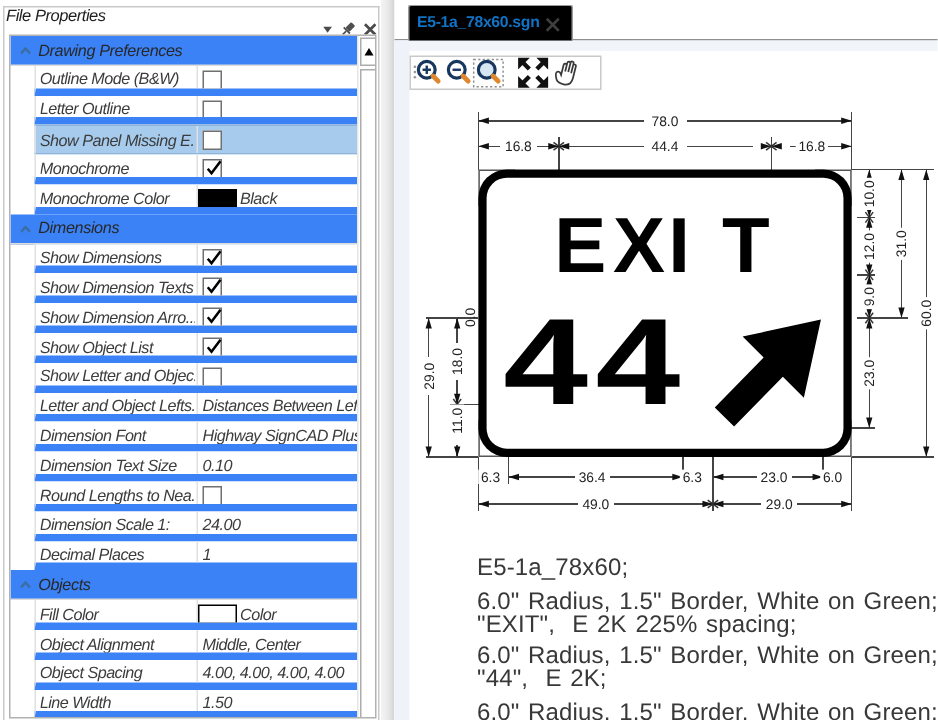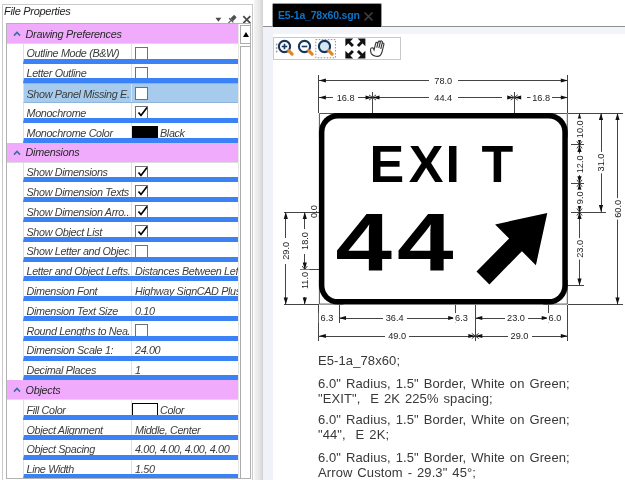--- a/index.html
+++ b/index.html
@@ -2,21 +2,21 @@
 <html><head><meta charset="utf-8"><style>
 * { margin:0; padding:0; box-sizing:border-box; }
 html,body { width:625px; height:480px; overflow:hidden; background:#fff;
   font-family:"Liberation Sans", sans-serif; -webkit-font-smoothing:antialiased; }
 #lpanel { position:absolute; left:2px; top:4px; width:251px; height:476px;
   border:1px solid #c9c9c9; border-bottom:none; background:#fff;font-style:italic; }
 #ltitle { position:absolute; left:1px; top:-0.5px; font-size:11px; letter-spacing:-0.3px; color:#1e1e1e; }
 #lticons { position:absolute; right:1px; top:8px; }
 #pgrid { position:absolute; left:3px; top:18px; width:245px; height:456px;
   border:1px solid #b2b2b2; background:#fff; overflow:hidden; }
-.hrow { position:absolute; left:0; width:231px; height:19.8px; background:#f0abfc;
+.hrow { position:absolute; left:0; width:231px; height:19.8px; background:#3b82f6;
   border-bottom:1px solid #dcdcdc;padding-left:40px; }
 .carat { position:absolute; left:6px; top:7px; }
 .hlab { position:absolute; left:18.5px; top:3.5px; font-size:10.8px; letter-spacing:-0.25px; color:#282828; }
 .row { position:absolute; left:15.5px; width:215.5px; height:19.8px; background:#fff; overflow:hidden;
   border-bottom:5px solid #3b82f6; border-left:1px solid #e0e0e0; }
 .rowsel { background:#a6cbec; border-top:1px solid #8fb4d9; border-bottom:1px solid #8fb4d9 !important; }
 .lab { position:absolute; left:3px; top:3.5px; font-size:10.8px; letter-spacing:-0.35px; color:#3c3c3c; white-space:nowrap; }
 .row .lab { width:103px; overflow:hidden; }
 .val { position:absolute; left:111.5px; top:3.5px; font-size:10.8px; letter-spacing:-0.35px; color:#3c3c3c; white-space:nowrap; }
 .chk { position:absolute; left:111.5px; top:3px; width:13px; height:13px; border:1px solid #707070; background:#fff; }
@@ -34,21 +34,21 @@
 #bluestrip { position:absolute; left:0; top:27px; width:10px; height:453px; background:#eff3f9; }
 #tab { position:absolute; left:9px; top:3px; width:110px; height:24px; background:#000000;
   border:1px solid #9a9a9a; border-bottom:none; border-radius:2px 2px 0 0; z-index:5; }
 #tab span { position:absolute; left:5px; top:5px; font-size:10.5px; font-weight:bold; color:#1173c5; letter-spacing:-0.2px; }
 #tabx { position:absolute; right:7px; top:7px; }
 #toolbar { position:absolute; left:10px; top:37px; width:128px; height:23px; background:#fff;
   border:1px solid #c9c9c9; }
 #draw { position:absolute; }
 .sgn { font-family:"Liberation Sans",sans-serif; font-weight:bold; fill:#000; text-anchor:middle; }
 .dim { font-family:"Liberation Sans",sans-serif; font-size:9.2px; fill:#222; }
-.note { position:absolute; left:318px; font-size:13px; color:#383838; word-spacing:1.2px; letter-spacing:0.1px; white-space:pre; }
+.note { position:absolute; left:318px; font-size:16px; color:#383838; word-spacing:1.2px; letter-spacing:0.1px; white-space:pre;margin-top:17px; }
 </style></head>
 <body>
 <div id="lpanel">
   <div id="ltitle">File Properties</div>
   <svg id="lticons" width="42" height="12" viewBox="0 0 42 12">
     <polygon points="6.5,4.8 12.3,4.8 9.4,8.8" fill="#4a4a4a"></polygon>
     <g transform="rotate(45 23 6.5)">
         <rect x="21.1" y="1.6" width="3.8" height="5.4" rx="0.7" fill="#4f4f4f"></rect>
         <rect x="20.1" y="7" width="5.8" height="1.2" fill="#4f4f4f"></rect>
         <rect x="22.45" y="8.2" width="1.1" height="3.4" fill="#4f4f4f"></rect>

